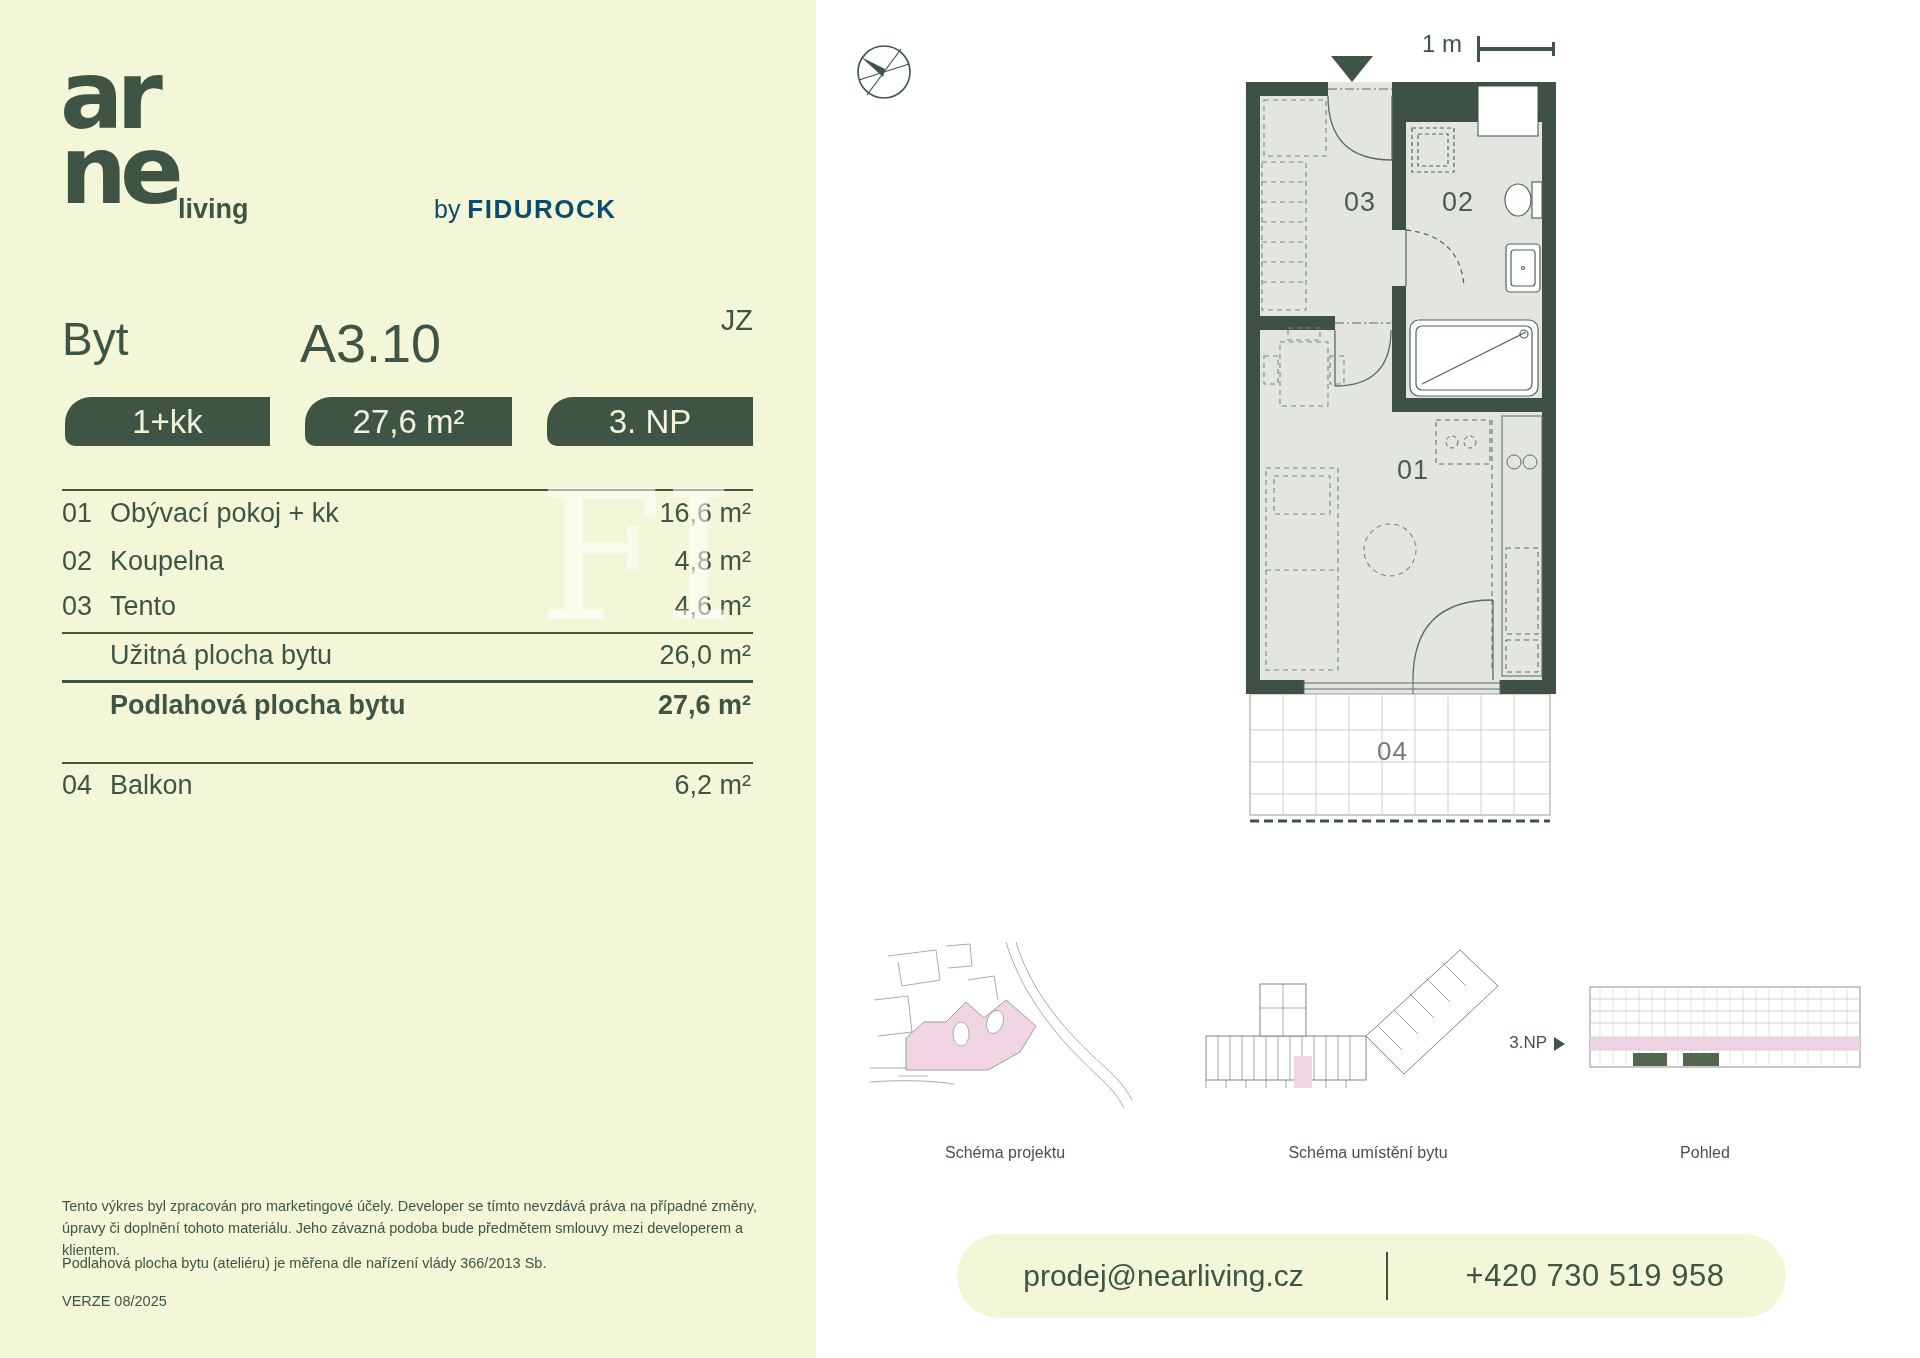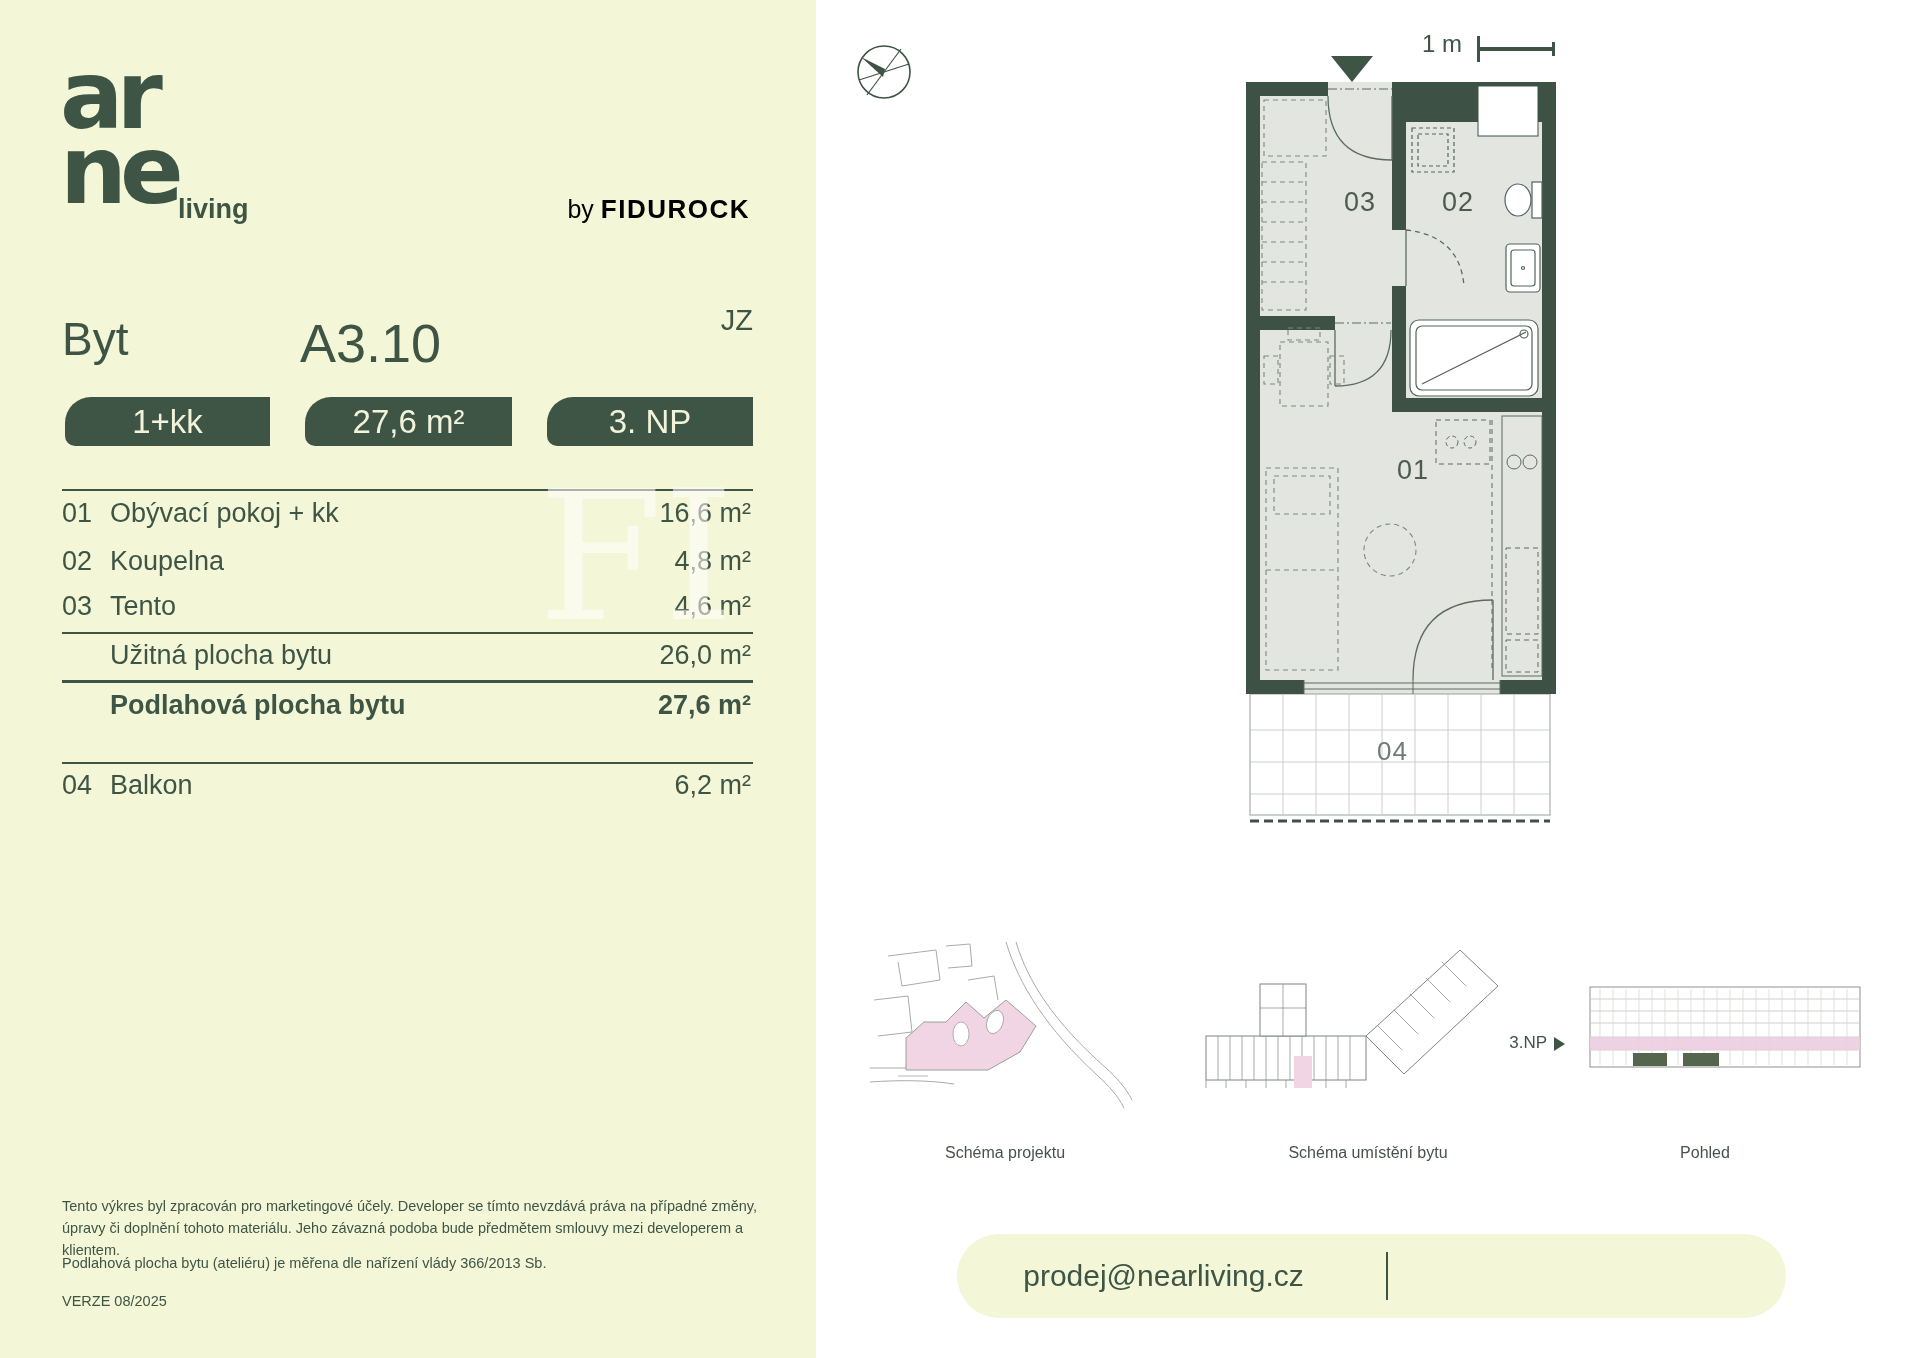--- a/index.html
+++ b/index.html
@@ -11,21 +11,21 @@
   }
   .abs{position:absolute;}
 
   
   .left-panel{left:0;top:0;width:816px;height:1358px;background:#f4f6d8;}
 
   
   .logo{left:60px;top:58px;width:330px;height:170px;}
   .logo-letters{font-family:"DejaVu Sans",sans-serif;font-weight:bold;font-size:94px;line-height:0.80;letter-spacing:-7px;color:#3e5546;}
   .logo-tagline{position:absolute;left:118px;top:136px;font-size:27px;font-weight:bold;letter-spacing:0;color:#3e5546;}
-  .byline{left:450px;top:194px;width:300px;text-align:right;font-size:25px;color:#000000;}
+  .byline{left:434px;top:194px;width:300px;font-size:25px;color:#0c4a6e;}
   .byline b{font-size:26px;letter-spacing:1.5px;}
 
   
   .h-type{left:62px;top:312px;font-size:46px;}
   .h-id{left:300px;top:312px;font-size:54px;}
   .h-orient{left:553px;top:304px;width:200px;text-align:right;font-size:29px;}
 
   
   .badge{top:397px;height:49px;background:#3e5546;color:#f1f3da;
          display:flex;align-items:center;justify-content:center;
@@ -311,13 +311,16 @@
 
 <div class="abs caption cap1">Schéma projektu</div>
 <div class="abs caption cap2">Schéma umístění bytu</div>
 <div class="abs caption cap3">Pohled</div>
 
 <div class="abs contact-bar">
   <div class="contact-cell-email">
     <span>prodej@nearliving.cz</span>
   </div>
   <div class="contact-divider"></div>
+  <div class="contact-cell-phone">
+    <span>+420 730 519 958</span>
+  </div>
 </div>
 
 </body></html>

